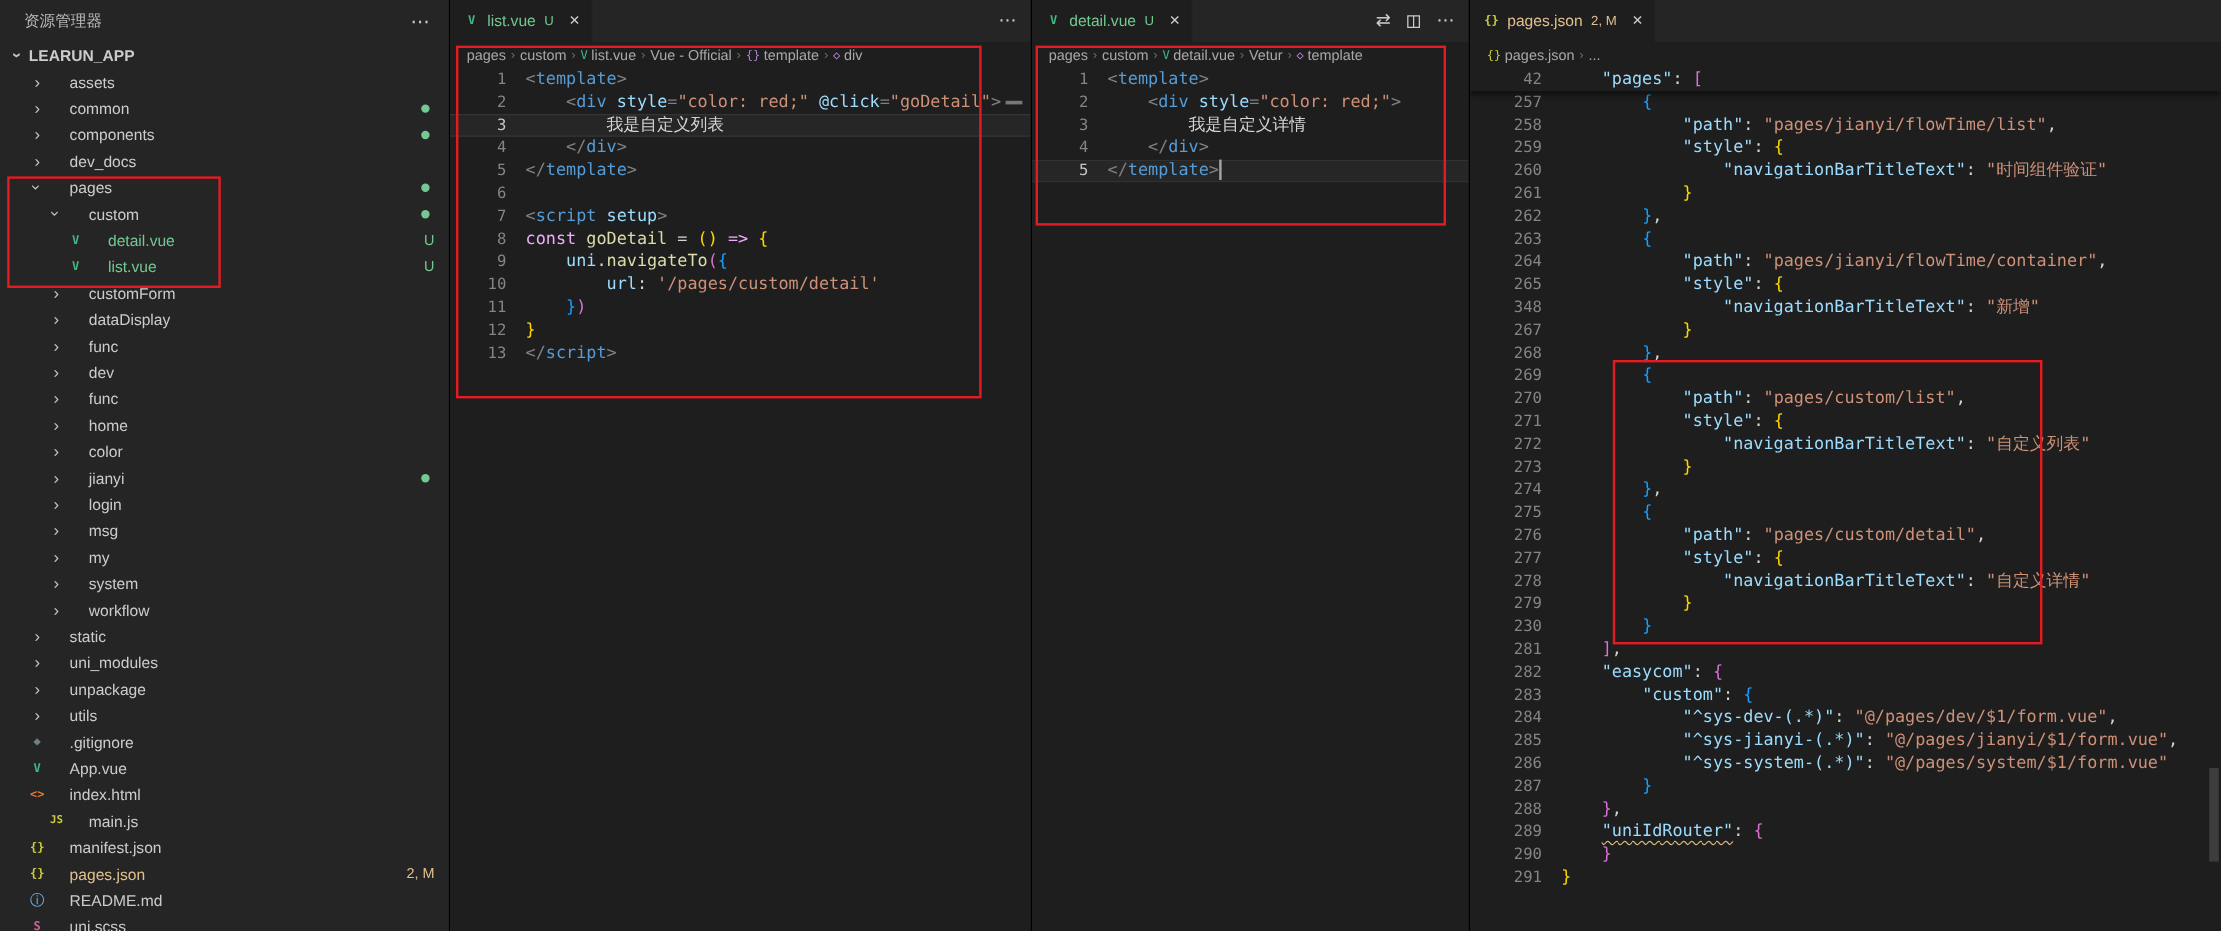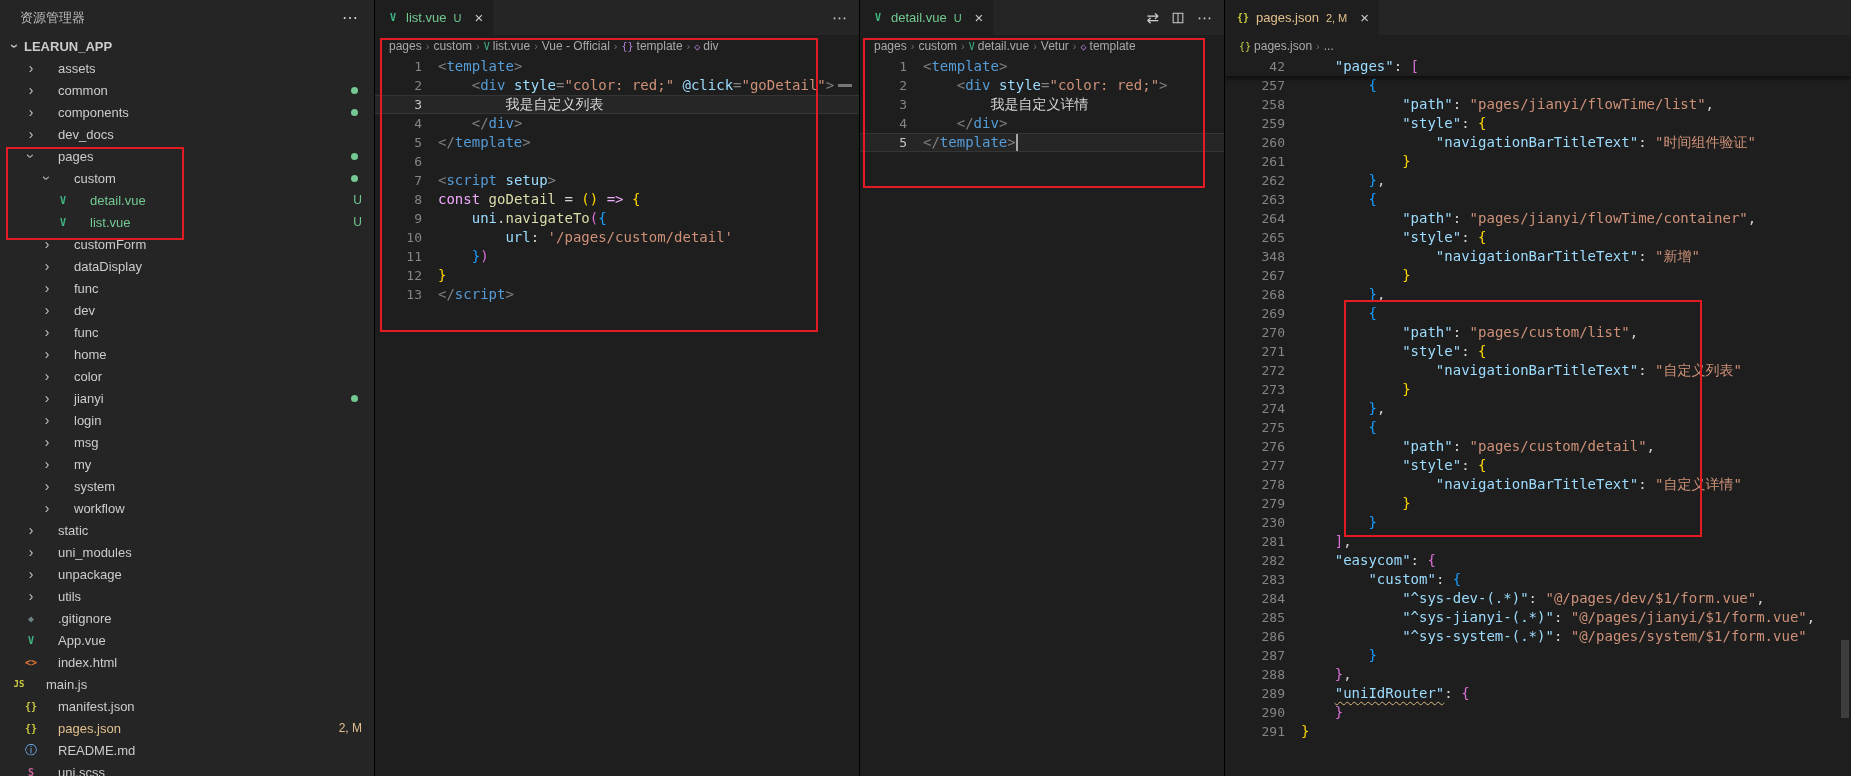--- a/index.html
+++ b/index.html
@@ -213,21 +213,21 @@
           <span class="tlabel">.gitignore</span>
         </div>
         <div class="tree-row" style="padding-left: 22px;">
           <span class="ficon fi-vue">V</span>
           <span class="tlabel">App.vue</span>
         </div>
         <div class="tree-row" style="padding-left: 22px;">
           <span class="ficon fi-html">&lt;&gt;</span>
           <span class="tlabel">index.html</span>
         </div>
-        <div class="tree-row" style="padding-left: 10px; align-items: center;">
+        <div class="tree-row" style="padding-left: 38px; align-items: center;">
           <span class="ficon fi-js">JS</span>
           <span class="tlabel">main.js</span>
         </div>
         <div class="tree-row" style="padding-left: 22px;">
           <span class="ficon fi-json">{}</span>
           <span class="tlabel">manifest.json</span>
         </div>
         <div class="tree-row" style="padding-left: 22px;">
           <span class="ficon fi-json">{}</span>
           <span class="tlabel modified">pages.json</span>

